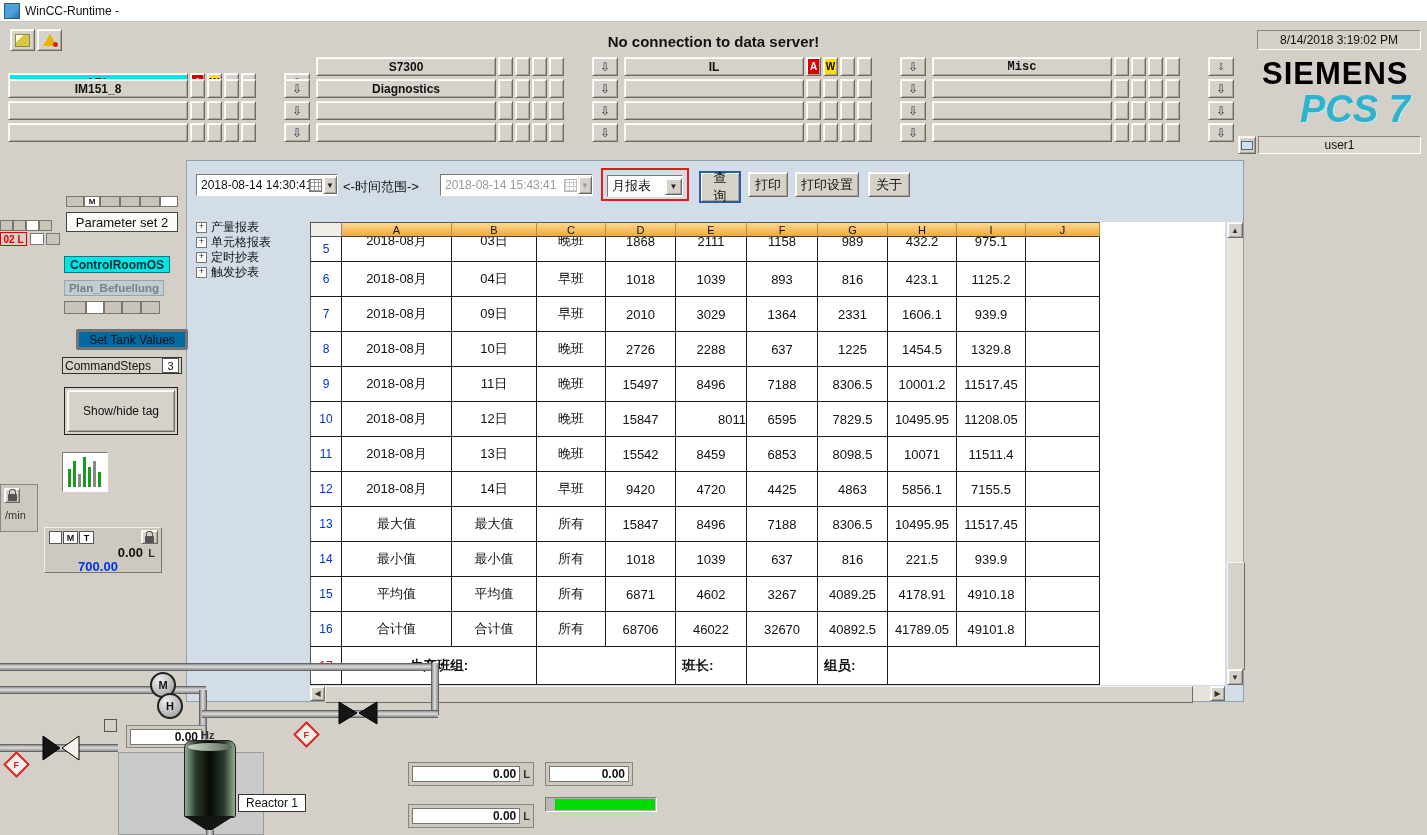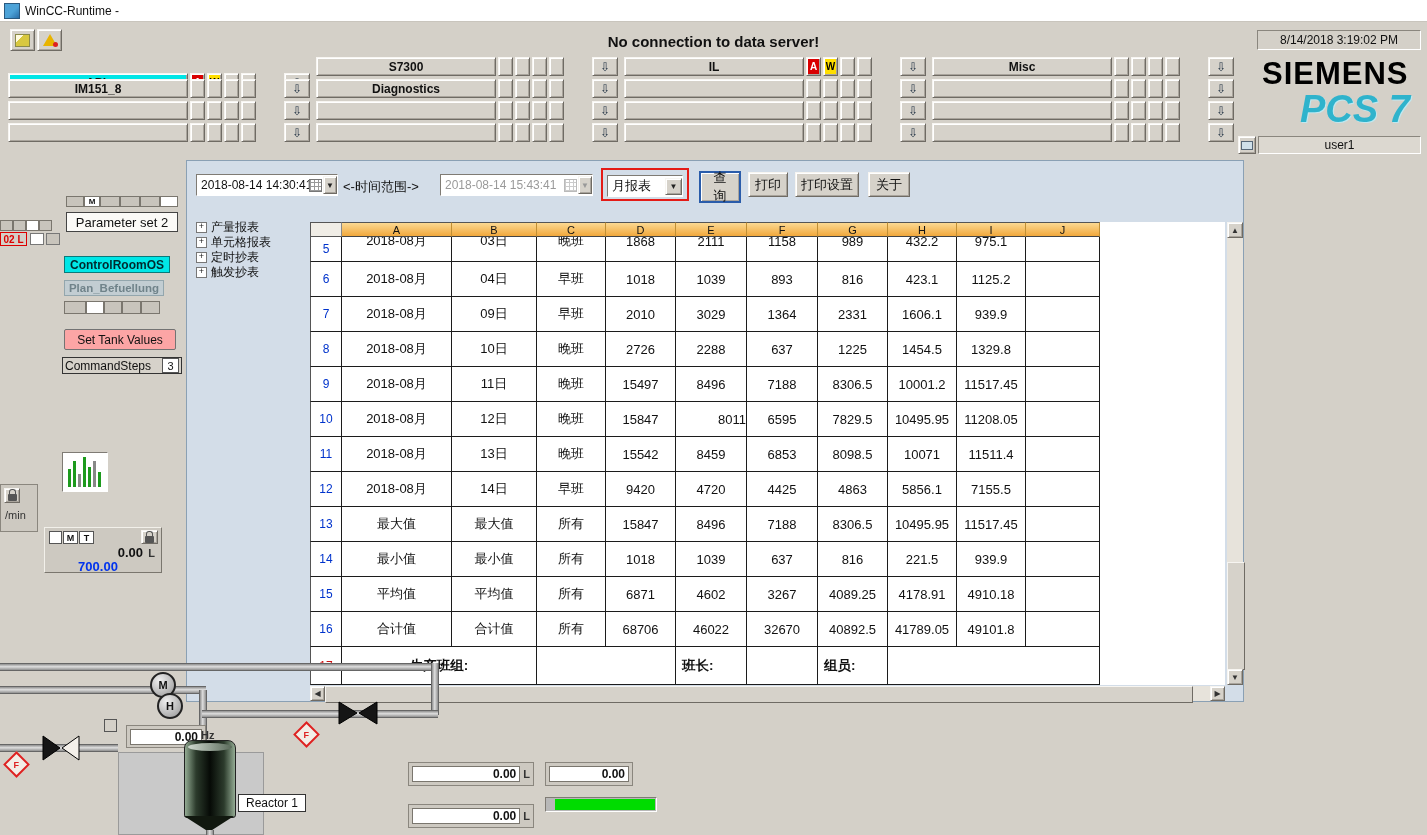--- a/index.html
+++ b/index.html
@@ -105,21 +105,21 @@
         <div class="b3 nav-arrow">⇩</div>
       </div>
       <div class="nav-group" style="left: 624px; top: 57px;">
         <div class="b3 nav-main">IL</div>
         <div class="b3 nav-small bA">A</div>
         <div class="b3 nav-small bW">W</div>
         <div class="b3 nav-small"></div>
         <div class="b3 nav-small"></div>
         <div class="b3 nav-arrow">⇩</div>
       </div>
-      <div class="nav-group" style="left: 932px; top: 57px;">
+      <div class="nav-group" style="left: 932px; top: 57px; font-family: Liberation Mono, monospace;">
         <div class="b3 nav-main">Misc</div>
         <div class="b3 nav-small"></div>
         <div class="b3 nav-small"></div>
         <div class="b3 nav-small"></div>
         <div class="b3 nav-small"></div>
         <div class="b3 nav-arrow">⇩</div>
       </div>
       <div class="nav-group" style="left: 8px; top: 79px;">
         <div class="b3 nav-main">IM151_8</div>
         <div class="b3 nav-small"></div>
@@ -700,24 +700,27 @@
 
   <div class="abs" style="left:64px;top:256px;width:106px;height:17px;background:#00e6e6;border:1px solid #0a7a7a;display:flex;align-items:center;justify-content:center;font-size:12px;font-weight:bold;color:#00292e">ControlRoomOS</div>
   <div class="abs" style="left:64px;top:280px;width:100px;height:16px;background:#c2cdd2;border:1px solid #93a6ad;display:flex;align-items:center;justify-content:center;font-size:11.5px;font-weight:bold;color:#70838a;overflow:hidden">Plan_Befuellung</div>
   <div class="abs" style="left:64px;top:301px;width:96px;height:13px;display:flex">
     <span class="seg" style="width:22px"></span>
     <span class="seg w" style="width:18px"></span>
     <span class="seg" style="width:18px"></span>
     <span class="seg" style="width:19px"></span>
     <span class="seg" style="width:19px"></span>
   </div>
-  <div class="abs" style="left:64px;top:329px;width:112px;height:21px;background:#fca5a5;border:1px solid #737373;border-radius:2px;display:flex;align-items:center;justify-content:center;font-size:12px">Set Tank Values</div>
+  <div class="abs" style="left:76px;top:329px;width:112px;height:21px;background:#0369a1;border:3px solid #737373;border-radius:2px;display:flex;align-items:center;justify-content:center;font-size:12px">Set Tank Values</div>
   <div class="abs" style="left:62px;top:357px;width:120px;height:17px;background:#d6d2ca;border:1px solid #333;display:flex;align-items:center;font-size:12px;padding:0 2px">
     <span style="flex:1">CommandSteps</span>
     <span style="width:15px;height:13px;background:#fff;border:1px solid #555;display:flex;align-items:center;justify-content:center;font-size:11px">3</span>
+  </div>
+  <div class="abs" style="left:64px;top:387px;width:114px;height:48px;border:1px solid #222;padding:2px;background:#d6d2ca">
+    <div class="b3" style="width:100%;height:100%;font-size:12px">Show/hide tag</div>
   </div>
   <div class="abs sunken" style="left:62px;top:452px;width:46px;height:40px;background:#fff">
     <span class="bars">
       <i style="height:18px"></i>
         <i style="height:26px"></i>
         <i style="height:13px;background:#888"></i>
         <i style="height:30px"></i>
         <i style="height:20px"></i>
         <i style="height:26px;background:#888"></i>
         <i style="height:15px"></i>

